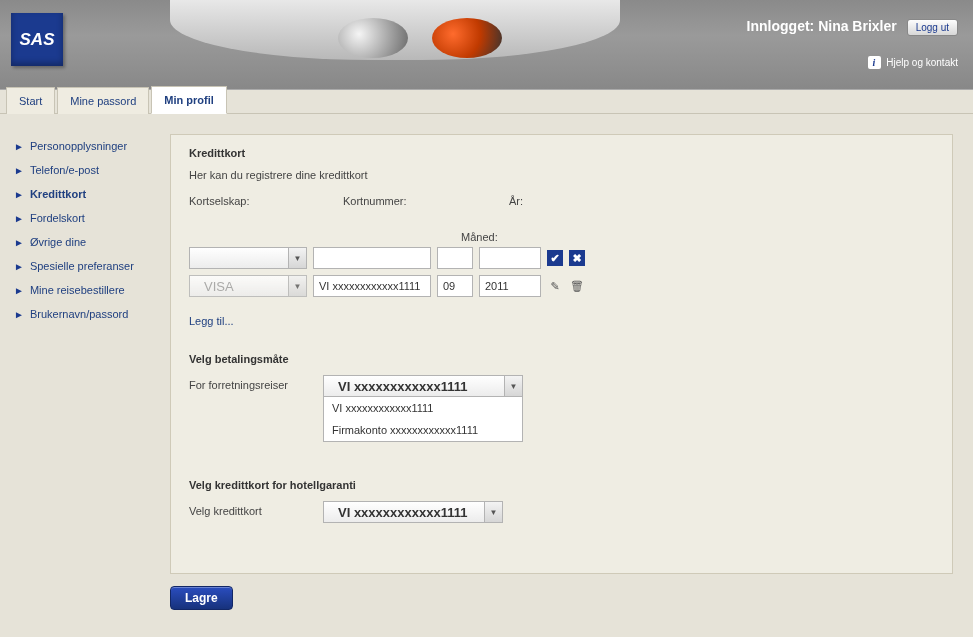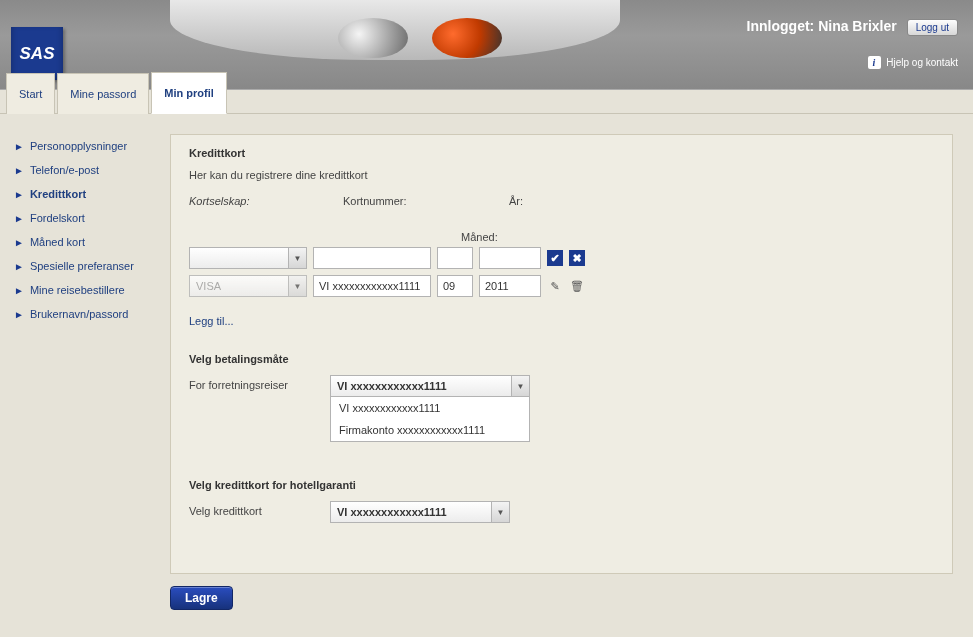--- a/index.html
+++ b/index.html
@@ -33,21 +33,21 @@
     height: 40px;
     border-radius: 50%;
     background: radial-gradient(circle at 30% 40%, #f5f5f5, #666);
     top: 18px;
   }
   .engine1 { left: 338px; }
   .engine2 { left: 432px; background: radial-gradient(circle at 30% 40%, #ff6b2d, #c03a00, #333); }
   .logo {
     position: absolute;
     left: 11px;
-    top: 27px;
+    top: 13px;
     width: 52px;
     height: 53px;
     background: #1b3a8f;
     color: #fff;
     font-weight: bold;
     font-style: italic;
     font-size: 17px;
     display: flex;
     align-items: center;
     justify-content: center;
@@ -88,21 +88,21 @@
   }
   .tabs {
     display: flex;
     align-items: flex-end;
     height: 24px;
     background: #e6e3d8;
     border-bottom: 1px solid #c8c4b5;
     padding-left: 6px;
   }
   .tab {
-    padding: 14px 12px;
+    padding: 7px 12px;
     font-size: 11px;
     color: #204080;
     border: 1px solid #c8c4b5;
     border-bottom: none;
     background: #efece1;
     margin-right: 2px;
     cursor: pointer;
     position: relative;
     top: 1px;
   }
@@ -145,36 +145,36 @@
     position: relative;
   }
   .panel h3 {
     font-size: 11px;
     font-weight: bold;
     margin-bottom: 10px;
     color: #333;
   }
   .panel p { margin-bottom: 14px; color: #444; }
   .field-labels { display: flex; margin-bottom: 4px; color: #444; }
-  .col-company { width: 154px; font-style: italic; }
+  .col-company { width: 154px; }
   .col-number  { width: 118px; }
   .col-month   { width: 48px; margin-top: 36px; }
   .col-year    { width: 74px; }
   .card-row { display: flex; align-items: center; gap: 6px; margin-bottom: 6px; }
   .dd {
     position: relative;
     width: 118px;
     height: 22px;
     background: linear-gradient(#fff,#ececec);
     border: 1px solid #b3b3b3;
     display: flex;
     align-items: center;
-    padding-left: 6px;
+    padding-left: 14px;
     color: #999;
-    font-size: 11px;
+    font-size: 13px;
   }
   .dd .dd-btn {
     position: absolute;
     right: 0; top: 0; bottom: 0;
     width: 18px;
     background: linear-gradient(#f3f3f3,#d6d6d6);
     border-left: 1px solid #b3b3b3;
     display: flex; align-items:center; justify-content:center;
   }
   .dd .dd-btn::before { content:"▼"; font-size:8px; color:#555; }
@@ -195,21 +195,21 @@
     font-size: 11px;
     cursor: pointer;
   }
   .ic-confirm { background:#1b3a8f; color:#fff; font-weight:bold; }
   .ic-cancel  { background:#1b3a8f; color:#fff; font-weight:bold; }
   .ic-edit    { color:#555; }
   .ic-trash   { color:#555; }
   .addlink { color:#204080; cursor:pointer; margin-top:12px; display:inline-block; }
 
   .section-title { font-weight:bold; font-size:11px; margin: 26px 0 10px 0; }
-  .form-row { display:flex; align-items:flex-start; gap:11px; margin-bottom:10px; }
+  .form-row { display:flex; align-items:flex-start; gap:4px; margin-bottom:10px; }
   .form-label { width: 130px; padding-top:4px; color:#444; }
   .dd-wide { width: 200px; height:22px; }
   .dd-wide .dd-val { font-weight:bold; color:#333; }
   .dd-med { width: 180px; }
   .dd-med .dd-val { font-weight:bold; color:#333; }
 
   .dropdown-open {
     position: relative;
   }
   .dd-list {
@@ -284,21 +284,21 @@
     <div class="side-item active">
       <span class="side-arrow">►</span>
       <span>Kredittkort</span>
     </div>
     <div class="side-item">
       <span class="side-arrow">►</span>
       <span>Fordelskort</span>
     </div>
     <div class="side-item">
       <span class="side-arrow">►</span>
-      <span>Måned kort</span>
+      <span>Øvrige dine</span>
     </div>
     <div class="side-item">
       <span class="side-arrow">►</span>
       <span>Spesielle preferanser</span>
     </div>
     <div class="side-item">
       <span class="side-arrow">►</span>
       <span>Mine reisebestillere</span>
     </div>
     <div class="side-item">

